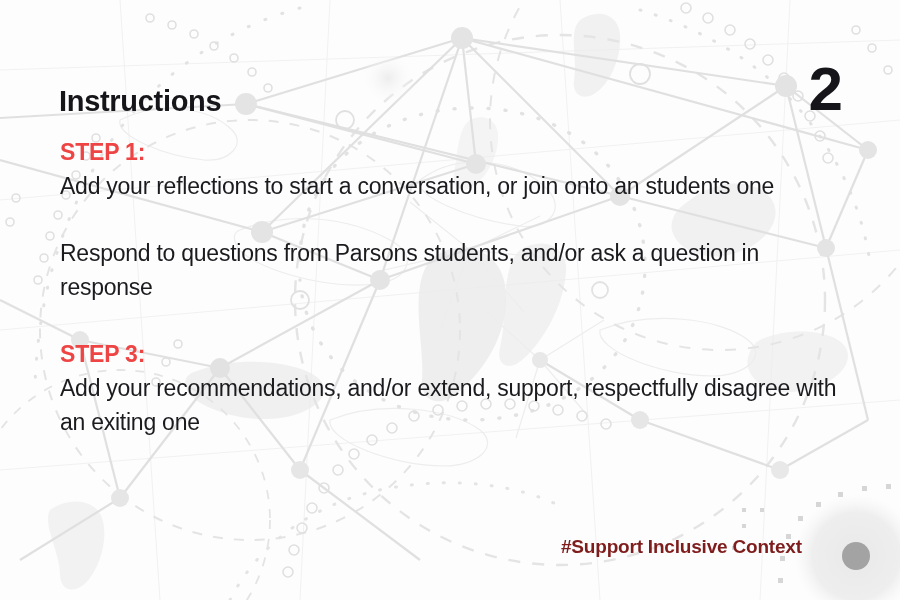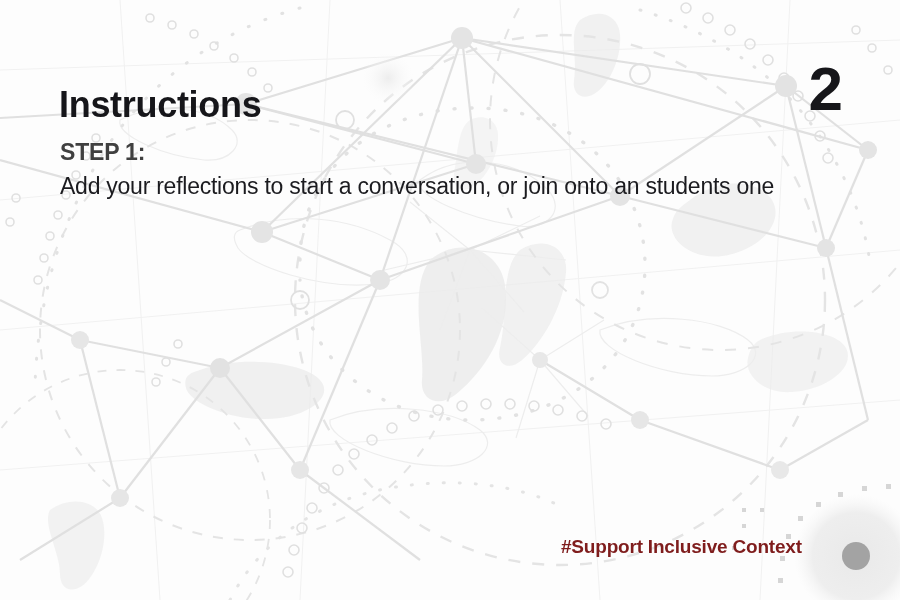--- a/index.html
+++ b/index.html
@@ -37,21 +37,21 @@
     position: absolute;
     inset: 0;
     width: 900px;
     height: 600px;
   }
 
   .page-title {
     position: absolute;
     left: 59px;
     top: 57px;
-    font-size: 36px;
+    font-size: 29px;
     font-weight: bold;
     letter-spacing: -0.3px;
     color: #16161a;
     line-height: 1;
     white-space: nowrap;
     margin-top: 30px;
   }
 
   .page-number {
     position: absolute;
@@ -73,21 +73,21 @@
   .step-block {
     margin-bottom: 33px;
   }
   .step-block:last-child {
     margin-bottom: 0;
   }
 
   .step-label {
     font-size: 23px;
     font-weight: bold;
-    color: #404040;
+    color: #ef4444;
     line-height: 34px;
     letter-spacing: -0.2px;
     white-space: nowrap;
   }
 
   .step-body {
     font-size: 23px;
     font-weight: normal;
     color: #1b1b1f;
     line-height: 34px;
@@ -337,21 +337,26 @@
     <div class="page-number">2</div>
 
     <div class="steps">
 
       <div class="step-block">
         <div class="step-label">STEP 1:</div>
         <div class="step-body">Add your reflections to start a conversation, or join onto an students one</div>
       </div>
 
       <div class="step-block">
+        <div class="step-body">Respond to questions from Parsons students, and/or ask a question in response</div>
       </div>
 
+      <div class="step-block">
+        <div class="step-label">STEP 3:</div>
+        <div class="step-body">Add your recommendations, and/or extend, support, respectfully disagree with an exiting one</div>
+      </div>
 
     </div>
 
     <div class="hashtag">#Support Inclusive Context</div>
 
   </div>
 </div>
 
 </body></html>

